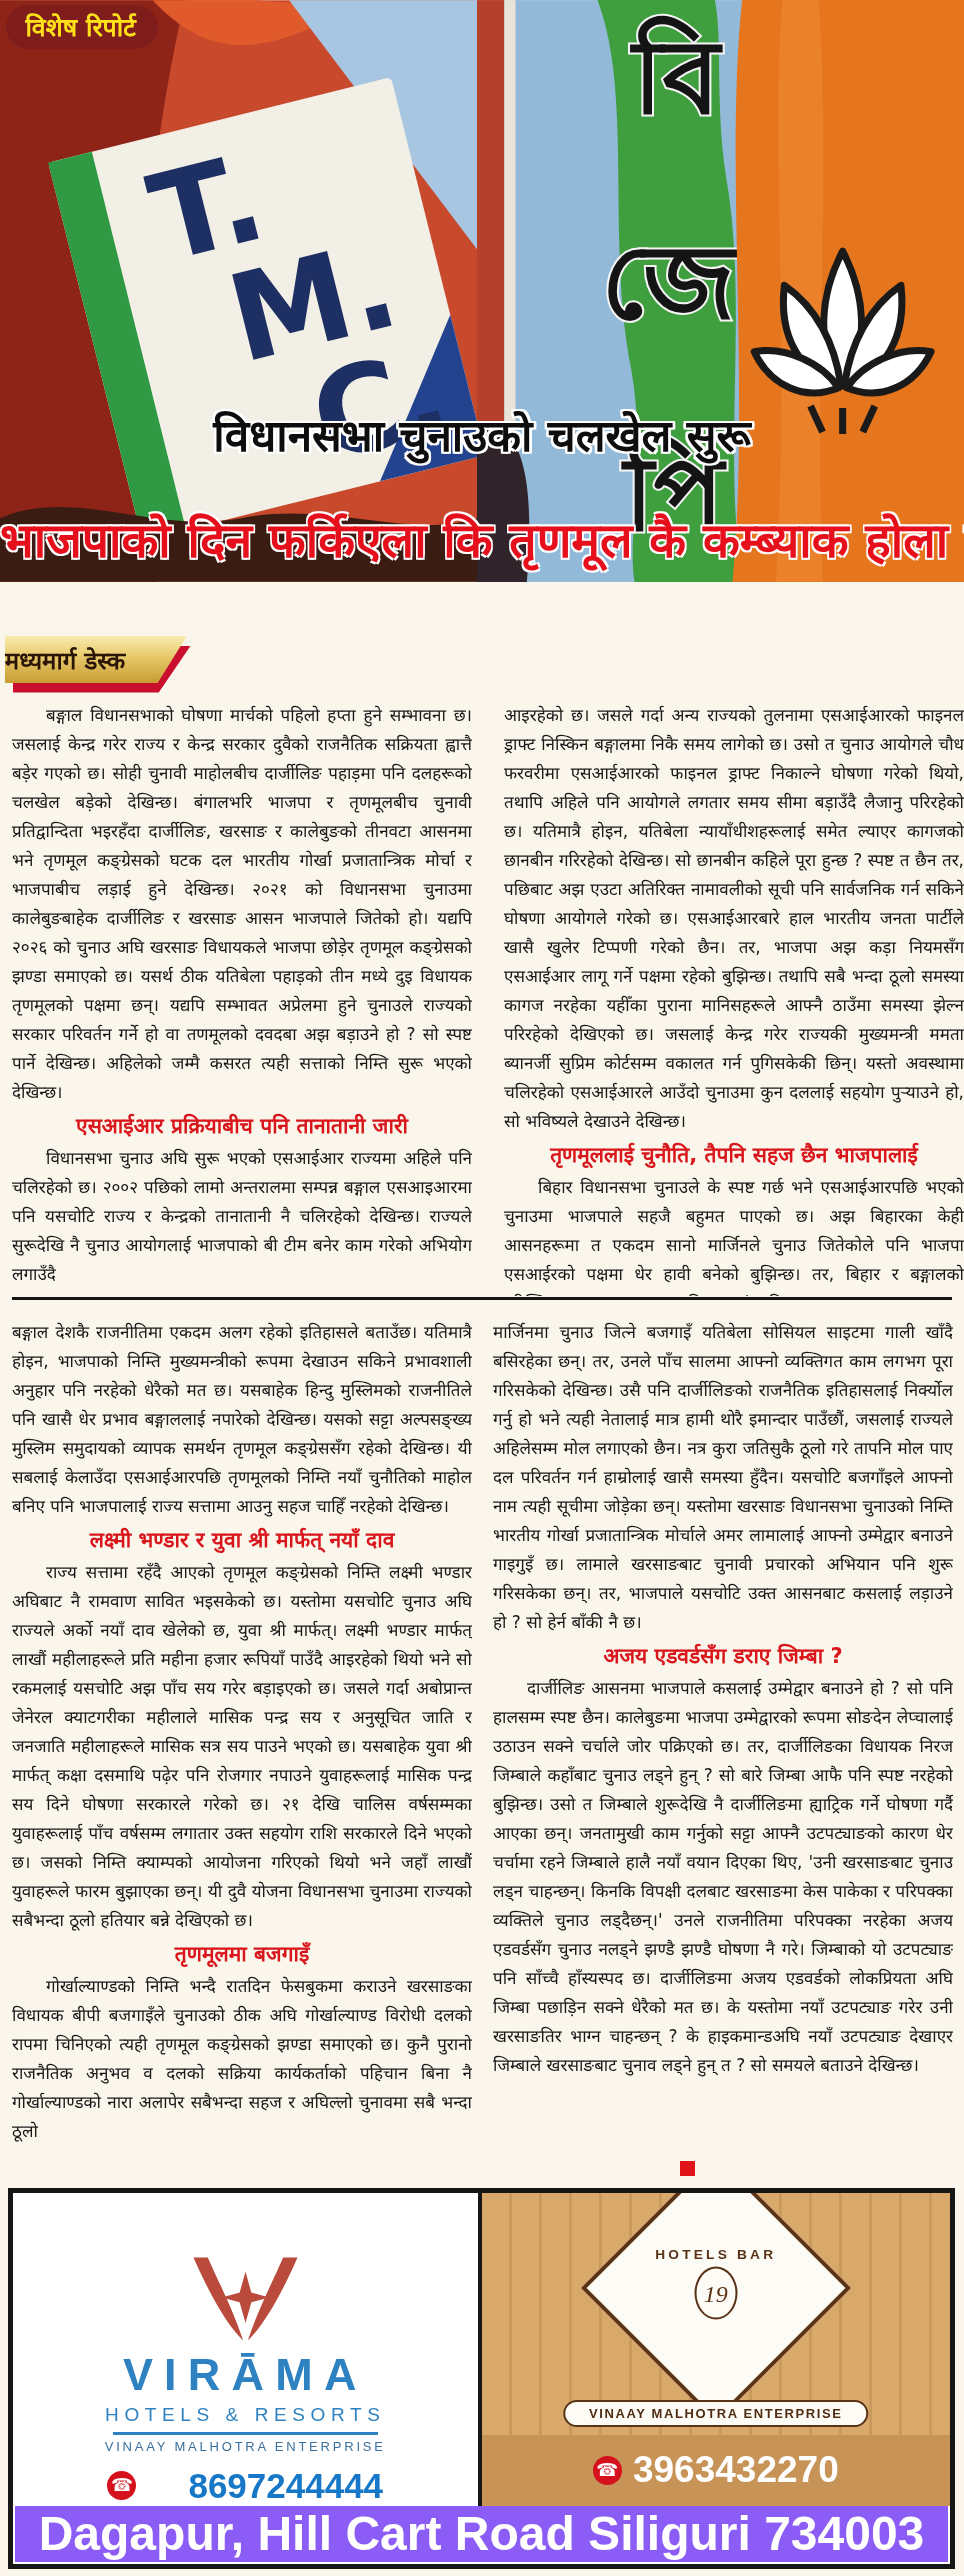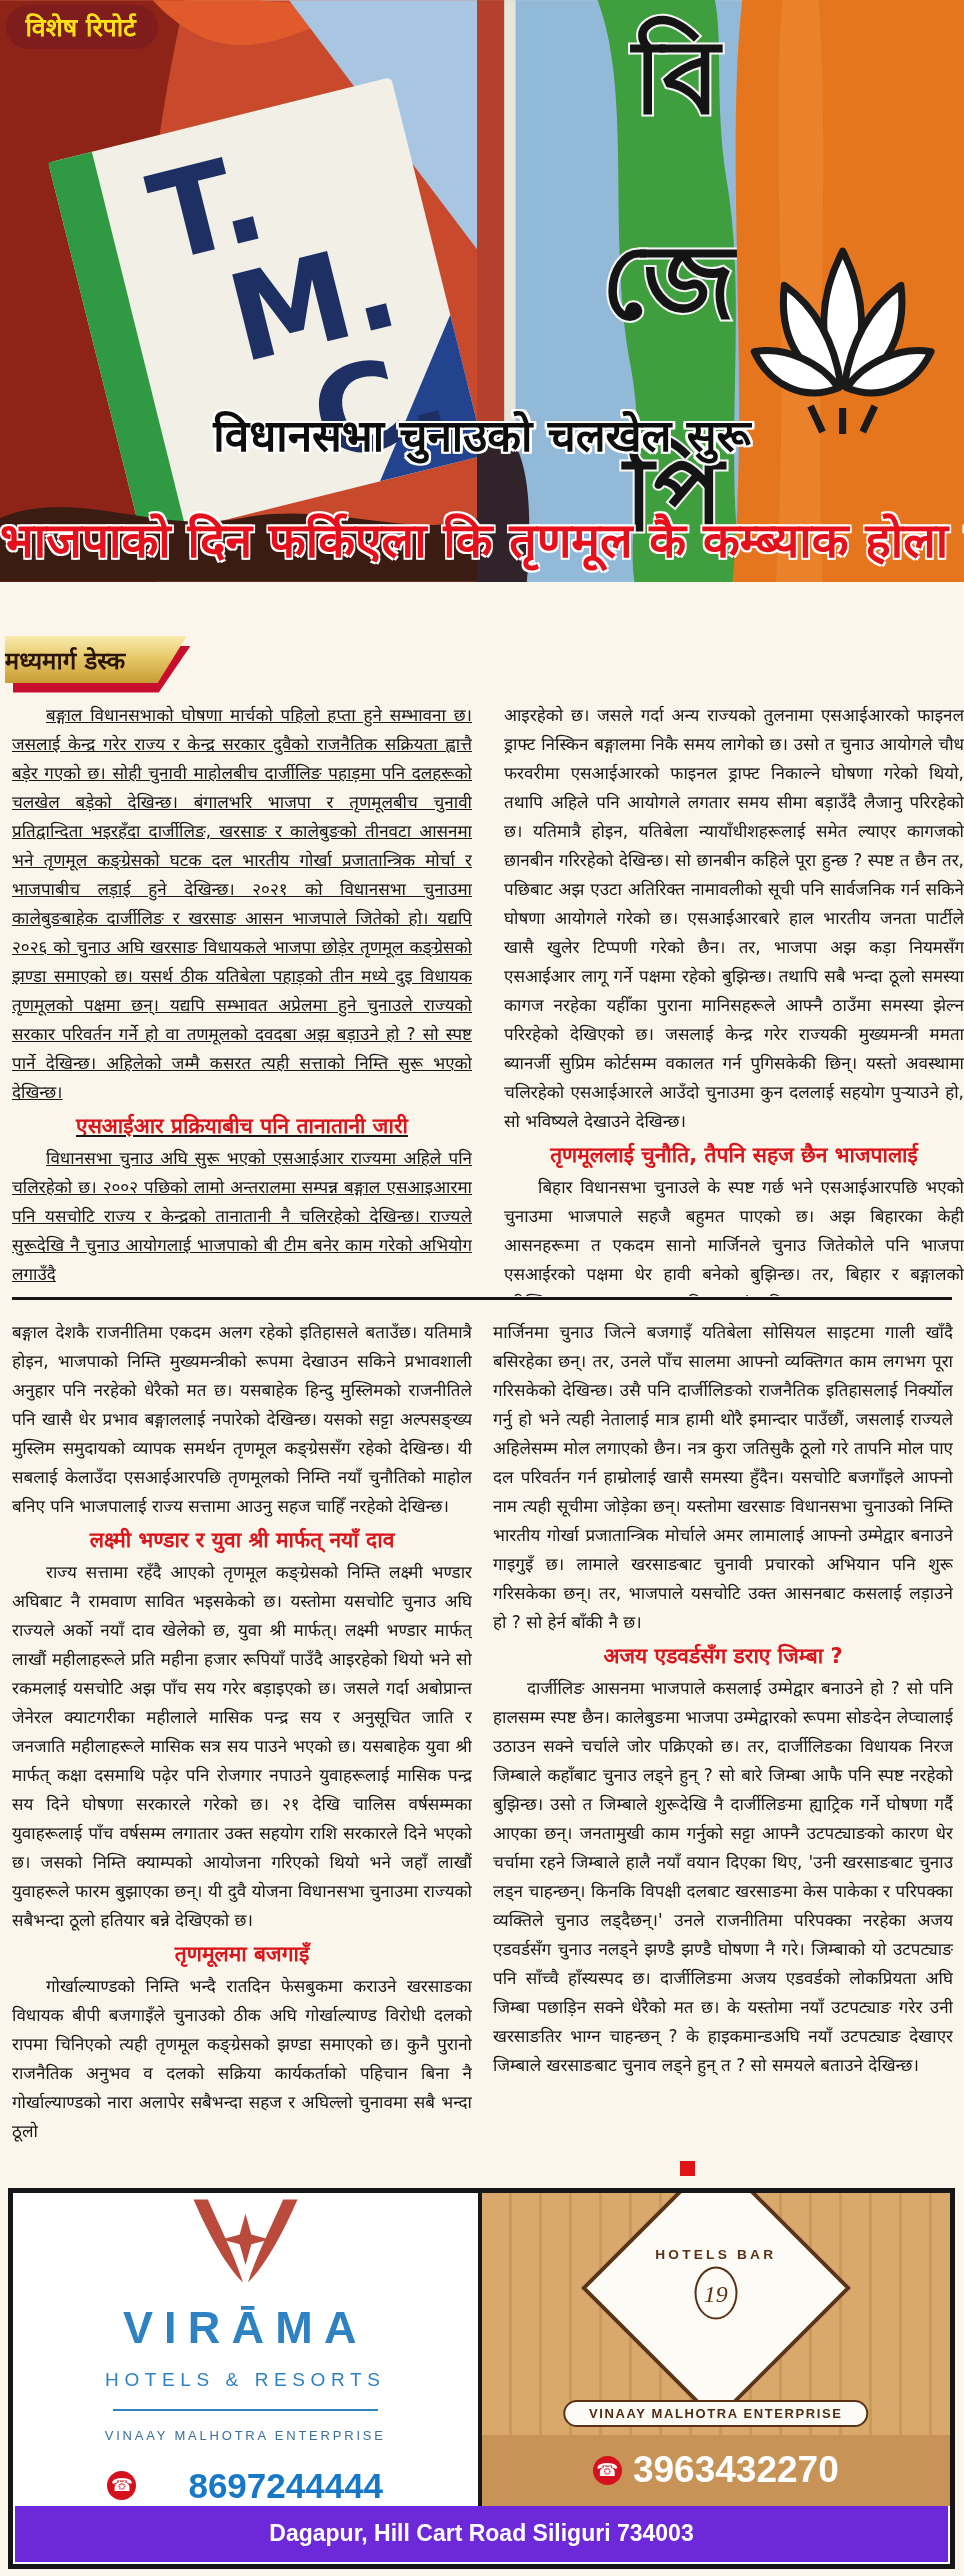--- a/index.html
+++ b/index.html
@@ -38,40 +38,40 @@
   }
   .ribbon .front {
     position:absolute; left:0; top:0; width:182px; height:47px;
     background:linear-gradient(180deg,#f8ecae 0%,#e7c96a 45%,#c89c33 100%);
     clip-path:polygon(0 0, 100% 0, 84% 100%, 0 100%);
     display:flex; align-items:center; padding-left:0;
     font-size:24px; font-weight:bold; color:#2b1507;
   }
   
   .col { position:absolute; overflow:hidden; color:#171717; font-size:17px; line-height:29px; text-align:justify; }
-  .col-tl { left:12px;  top:701px;  width:460px; height:595px;text-decoration:underline; }
+  .col-tl { left:12px;  top:701px;  width:460px; height:595px; }
   .col-tr { left:504px; top:701px;  width:460px; height:595px; }
   .col-bl { left:12px;  top:1318px; width:460px; height:866px; }
   .col-br { left:493px; top:1318px; width:460px; height:866px; }
   .col p.indent { text-indent:34px; }
   .col h3 {
     color:#d8161b; font-size:21px; line-height:32px; font-weight:bold;
     margin:3.2px 0 1.6px; text-align:center;
   }
   .section-rule { position:absolute; left:12px; top:1297px; width:940px; height:3.2px; background:#151515; }
   .end-mark { position:absolute; left:680px; top:2161px; width:15.3px; height:15.3px; background:#e01318; }
   
   .ad-box {
     position:absolute; left:8px; top:2188px; width:947px; height:381px;
     border:5.6px solid #161616; background:#fff; display:flex; flex-direction:column;
   }
   .ad-row { flex:1; display:flex; min-height:0; }
   .ad-left {
     width:50%; border-right:4.8px solid #161616; background:#fff;
-    display:flex; flex-direction:column; align-items:center; justify-content:space-between;
+    display:flex; flex-direction:column; align-items:center; justify-content:flex-end;
     font-family:"Liberation Sans", sans-serif;
   }
   .virama-name { color:#2e82c2; font-size:45px; letter-spacing:11.2px; font-weight:600; margin-top:1.6px; }
   .virama-tagline { color:#2e82c2; font-size:19px; letter-spacing:5.6px; margin-top:3.2px; }
   .virama-rule { width:265px; height:2.4px; background:#2e82c2; margin:6.4px 0 4.8px; }
   .virama-enterprise { color:#3a6f9e; font-size:13px; letter-spacing:2.8px; }
   .phone-row { display:flex; align-items:center; gap:8px; margin-top:11.2px; }
   .phone-circle {
     width:29px; height:29px; border-radius:50%; background:#d6111e; color:#fff;
     display:flex; align-items:center; justify-content:center; font-size:17.7px;
@@ -103,23 +103,23 @@
     padding:4px 24px; font-family:"Liberation Sans", sans-serif;
     font-size:13px; font-weight:bold; letter-spacing:1.6px; color:#4f2c12; white-space:nowrap;
   }
   .phone-band {
     position:absolute; left:0; right:0; bottom:0; height:71px; background:#c79356;
     display:flex; align-items:center; justify-content:center; gap:11.2px;
   }
   .august-phone { color:#fff; font-size:37px; font-weight:bold; font-family:"Liberation Sans", sans-serif; }
   
   .footer-banner {
-    height:56px; margin:0 2.4px 2.4px; background:#6d28d9;
+    height:56px; margin:0 2.4px 2.4px; background:#8b5cf6;
     display:flex; align-items:center; justify-content:center;
-    color:#fff; font-size:23px; font-weight:bold; font-family:"Liberation Sans", sans-serif;
+    color:#fff; font-size:48px; font-weight:bold; font-family:"Liberation Sans", sans-serif;
   }
 </style>
 </head>
 <body>
 
 <div class="page">
 
   <div class="photo-strip">
 
     <svg class="photo" width="477" height="582" viewBox="0 0 594 724">

